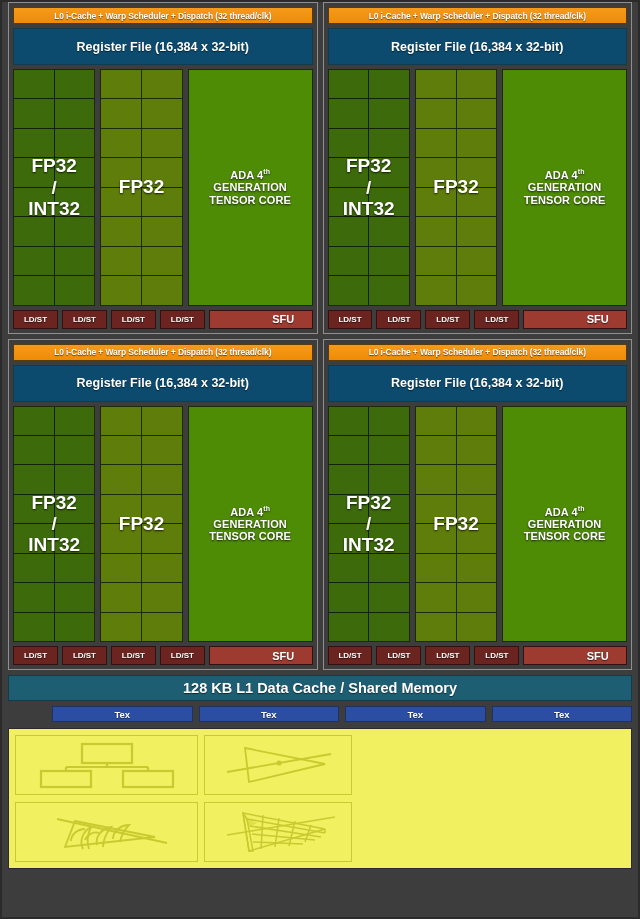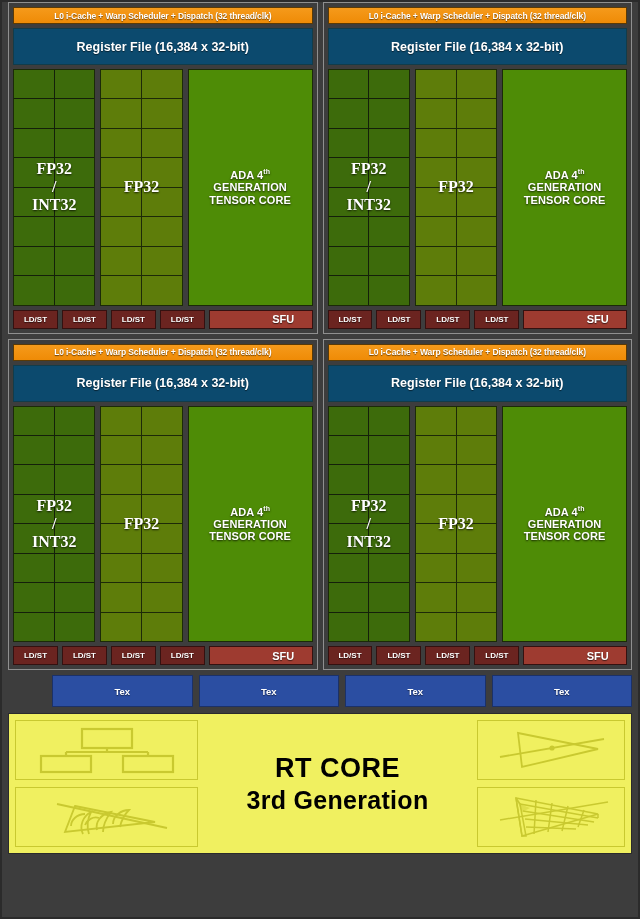--- a/index.html
+++ b/index.html
@@ -120,21 +120,21 @@
     left: 0; right: 0;
     top: 50%;
     transform: translateY(-50%);
     text-align: center;
     color: #ffffff;
     font-weight: bold;
     text-shadow: 0 1px 2px rgba(0,0,0,.75);
     pointer-events: none;
     line-height: 1.12;
   }
-  .core-label.big { font-size: 16px; font-family: Liberation Serif, serif; }
+  .core-label.big { font-size: 19px; }
   .core-label.tensor-label { font-size: 11px; letter-spacing: 0.1px; }
   .core-label sup { font-size: 7px; vertical-align: super; }
 
   
   .ldst-row {
     display: flex;
     gap: 4px;
     height: 19px;
     flex: 0 0 19px;
   }
@@ -172,21 +172,21 @@
     align-items: center;
     justify-content: center;
     text-shadow: 0 1px 1px rgba(0,0,0,.55);
   }
 
   
   .tex-row {
     margin-top: 5px;
     display: flex;
     gap: 6px;
-    height: 32px;
+    height: 16px;
     padding-left: 44px;
   }
   .tex {
     flex: 1;
     background: #2b4ea2;
     border: 1px solid #1b3168;
     color: #ffffff;
     font-size: 9.5px;
     font-weight: bold;
     display: flex;
@@ -500,20 +500,21 @@
       <div class="ldst-row">
           <div class="unit ldst">LD/ST</div>
           <div class="unit ldst">LD/ST</div>
           <div class="unit ldst">LD/ST</div>
           <div class="unit ldst">LD/ST</div>
           <div class="unit sfu">SFU</div>
         </div>
     </div>
     </div>
 
+  <div class="l1cache">128 KB L1 Data Cache / Shared Memory</div>
 
   <div class="tex-row">
       <div class="tex">Tex</div>
       <div class="tex">Tex</div>
       <div class="tex">Tex</div>
       <div class="tex">Tex</div>
     </div>
 
   <div class="rtcore">
     <div class="rt-side left">
@@ -531,24 +532,20 @@
           <path d="M30 12 L140 36"></path>
           <path d="M56 42 C52 34 56 24 64 20 C60 28 60 36 62 42"></path>
           <path d="M70 38 C68 30 74 22 84 20 C78 28 76 34 76 40"></path>
           <path d="M86 32 C86 24 94 18 102 18 C96 24 94 30 93 35"></path>
           <path d="M58 22 C50 22 44 28 44 34"></path>
           <path d="M72 26 C66 24 60 28 58 33"></path>
         </svg>
       </div>
     </div>
 
-    <div class="rt-center">
-      <div class="rt-title">RT CORE</div>
-      <div class="rt-sub">3rd Generation</div>
-    </div>
 
     <div class="rt-side right">
       <div class="rt-icon-box">
         <svg width="130" height="50" viewBox="0 0 130 50" fill="none" stroke="#c9c930" stroke-width="1.8">
           <path d="M32 8 L112 24 L36 42 Z"></path>
           <path d="M14 32 L118 14"></path>
           <circle cx="66" cy="23" r="2.6" fill="#c9c930" stroke="none"></circle>
         </svg>
       </div>
       <div class="rt-icon-box">

